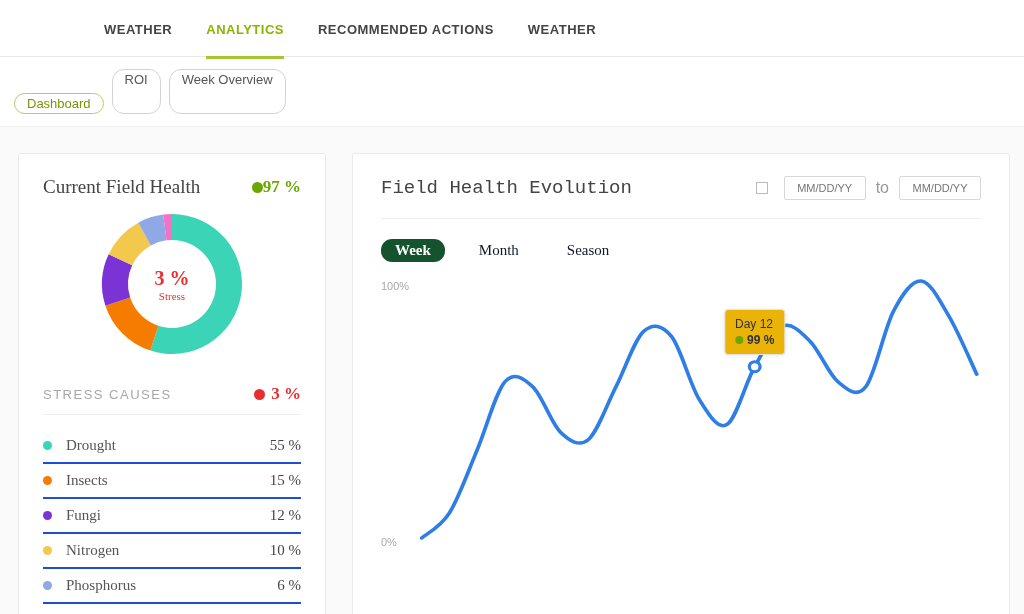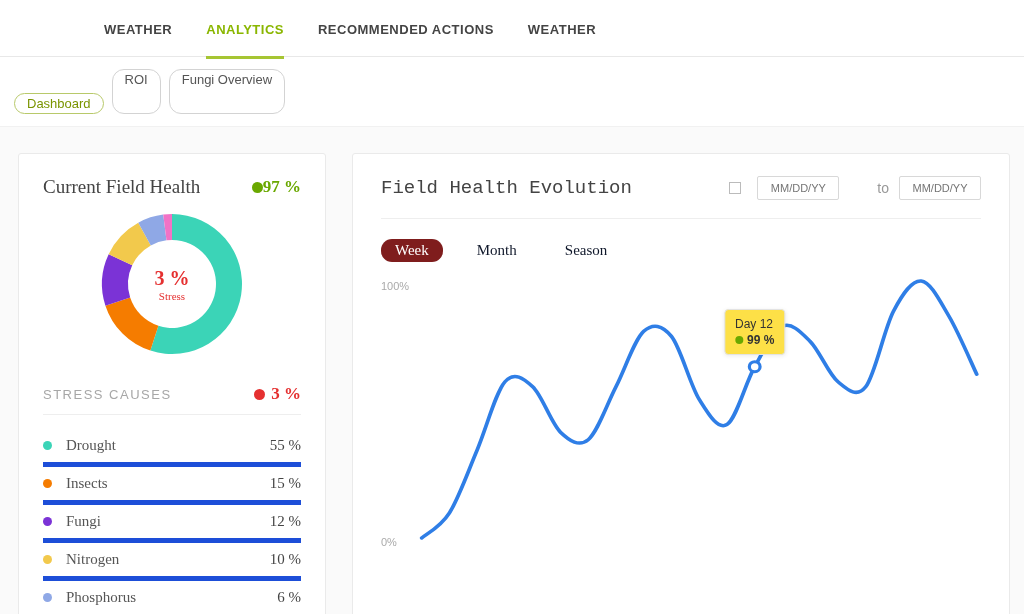--- a/index.html
+++ b/index.html
@@ -30,58 +30,58 @@
 .donut-center { position:absolute; top:50%; left:50%; transform:translate(-50%,-50%); text-align:center;}
 .donut-pct { color:#e53030; font-size:20px; font-weight:600;}
 .donut-label { color:#e53030; font-size:11px;}
 
 .section-hr { border:none; border-top:1px solid #eee; margin: 6px 0 14px 0;}
 .stress-header { display:flex; justify-content:space-between; align-items:center; margin-bottom:10px;}
 .stress-title { letter-spacing:1.5px; font-size:13px; color:#a7a7a7; font-family: -apple-system, Arial, sans-serif;}
 .stress-pct { color:#e53030; font-weight:700; font-size:17px; display:flex; align-items:center; gap:6px;}
 
 .cause-list { list-style:none; }
-.cause-row { display:flex; align-items:center; padding: 8px 0; border-top:5px solid #1d4ed8; font-family: Georgia, serif; font-size:15px; color:#555;}
+.cause-row { display:flex; align-items:center; padding: 8px 0; border-top:2px solid #1d4ed8; font-family: Georgia, serif; font-size:15px; color:#555;}
 .cause-row:first-child { border-top:none;align-items:center;}
 .cause-dot { width:9px; height:9px; border-radius:50%; margin-right: 14px;}
 .cause-name { flex:1; }
 .cause-val { font-weight:500; color:#444;}
 
 .right { flex:1; padding: 22px 28px; position:relative;}
 .right-header { display:flex; align-items:center; justify-content:space-between; padding-bottom:18px; border-bottom:1px solid #eee;}
 .right-title { font-family: Liberation Mono, monospace; font-size:19px; color:#444;}
 .date-range { display:flex; align-items:center; gap:10px;}
 .date-input { width:82px; height:24px; border:1px solid #d8d8d8; border-radius:2px; font-size:11px; color:#bbb; text-align:center; }
-.to-label { font-size:14px; color:#999;margin-left:28px;}
+.to-label { font-size:16px; color:#999;}
 .compare-check { width:12px; height:12px; border:1.5px solid #bbb; display:inline-block; margin-right:6px;}
 
 .range-pills { display:flex; gap:20px; align-items:center; margin: 20px 0 10px 0;}
 .pill { font-family: Georgia, serif; font-size:15px; color:#0f172a; cursor:pointer; padding:3px 14px;}
-.pill.active { background:#7f1d1d; color:#fff; border-radius: 11px; font-weight:400;}
+.pill.active { background:#14532d; color:#fff; border-radius: 11px; font-weight:700;}
 
 .chart-area { position:relative; height: 290px; margin-top: -6px;}
 .y-tick { position:absolute; left:0; font-size:11px; color:#aaa; font-family: -apple-system, Arial, sans-serif;}
-.tooltip { position:absolute; background:#fde047; border:1px solid #e3e3e3; border-radius:4px; padding: 6px 10px; font-size:12px; box-shadow:0 1px 4px rgba(0,0,0,0.08); font-family: -apple-system, Arial, sans-serif; text-align:left; line-height:1.35;}
+.tooltip { position:absolute; background:#eab308; border:1px solid #e3e3e3; border-radius:4px; padding: 6px 10px; font-size:12px; box-shadow:0 1px 4px rgba(0,0,0,0.08); font-family: -apple-system, Arial, sans-serif; text-align:left; line-height:1.35;}
 .tooltip .tt-val { font-weight:700; color:#333;}
 .tt-dot { width:8px; height:8px; border-radius:50%; background:#6aa800; display:inline-block; margin-right:4px;}
 </style>
 </head>
 <body>
 
 <div class="topnav" id="topnav">
     <div class="topnav-item">WEATHER</div>
     <div class="topnav-item active">ANALYTICS</div>
     <div class="topnav-item">RECOMMENDED ACTIONS</div>
     <div class="topnav-item">WEATHER</div>
   </div>
 
 <div class="chips" id="chips">
     <div class="chip active">Dashboard</div>
     <div class="chip">ROI</div>
-    <div class="chip">Fungi Overview</div>
+    <div class="chip">Week Overview</div>
   </div>
 
 <div class="container">
 
   <div class="card left">
     <div class="left-header">
       <div class="left-title">Current Field Health</div>
       <div class="health-pct">
         <span class="dot green-dot"></span>
         <span>97 %</span>

